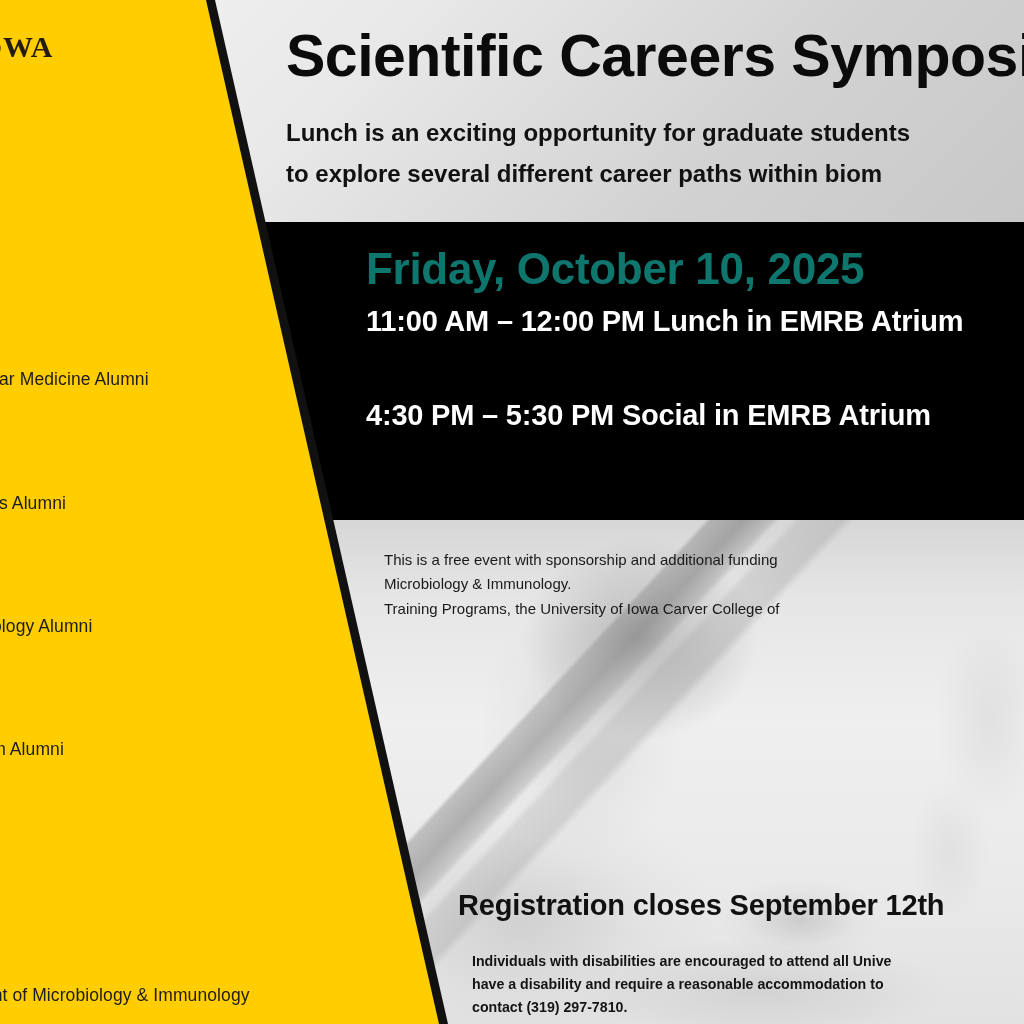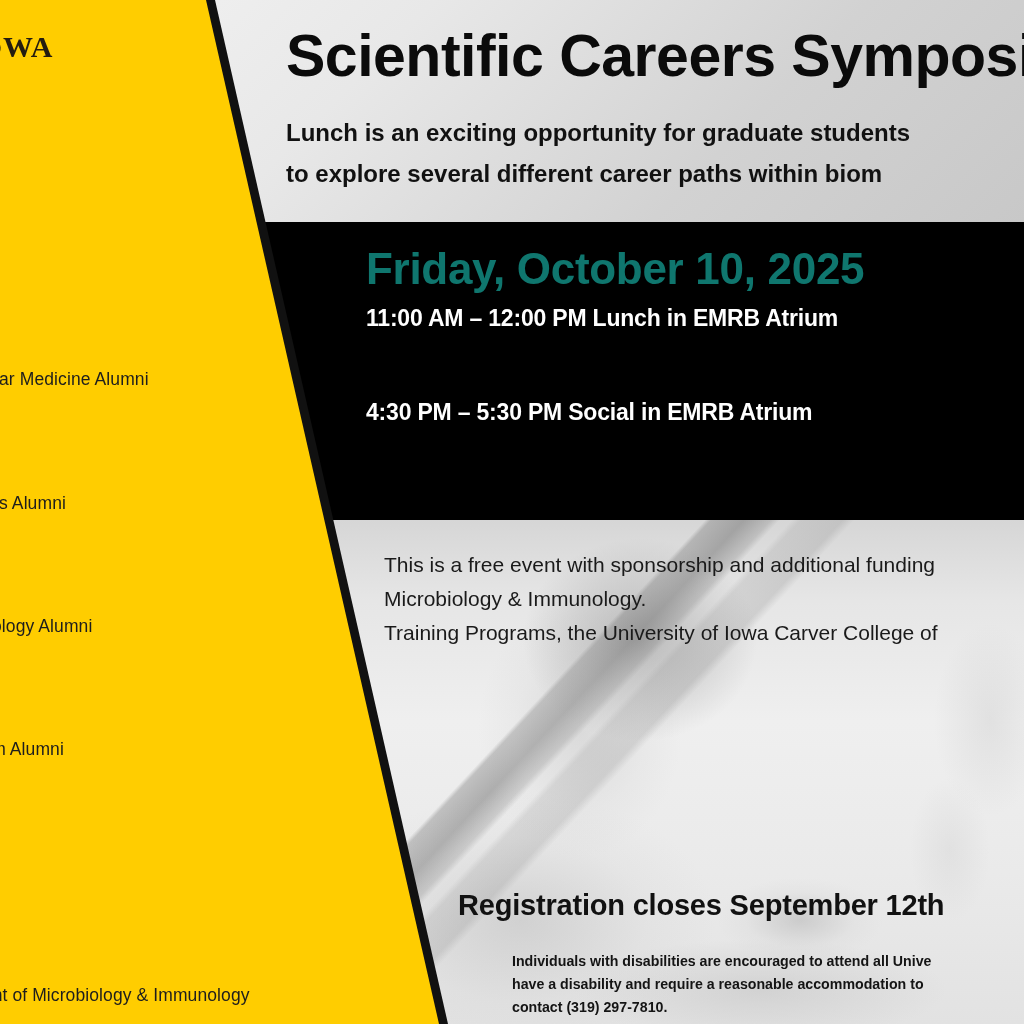--- a/index.html
+++ b/index.html
@@ -147,34 +147,34 @@
     left:366px; top:244px;
     font-size:44px;
     font-weight:700;
     color:#0f766e;
     white-space:nowrap;
     letter-spacing:-0.3px;
   }
   .schedule-line {
     position:absolute;
     left:366px;
-    font-size:23px;
+    font-size:29px;
     font-weight:700;
     color:#ffffff;
     white-space:nowrap;
     letter-spacing:-0.2px;
   }
   #sched-0 { top:305px; }
   #sched-1 { top:352px; }
   #sched-2 { top:399px; }
 
   #funding-note {
     position:absolute;
     left:384px; top:548px;
-    font-size:21px;
+    font-size:15px;
     font-weight:400;
     color:#1a1a1a;
     line-height:1.62;
     white-space:nowrap;
   }
   #funding-note span { display:block; }
 
   #registration-line {
     position:absolute;
     left:458px; top:880px;
@@ -188,21 +188,21 @@
 
   #accessibility-note {
     position:absolute;
     left:472px; top:950px;
     font-size:14.2px;
     font-weight:700;
     color:#141414;
     line-height:1.62;
     white-space:nowrap;
   }
-  #accessibility-note span { display:block;margin-left:40px; }
+  #accessibility-note span { display:block; }
 </style>
 </head>
 <body>
 
 <div id="poster">
 
   <div class="band" id="band-header"></div>
   <div class="band" id="band-date"></div>
   <div class="band" id="band-photo">
     <div id="photo-art"></div>

